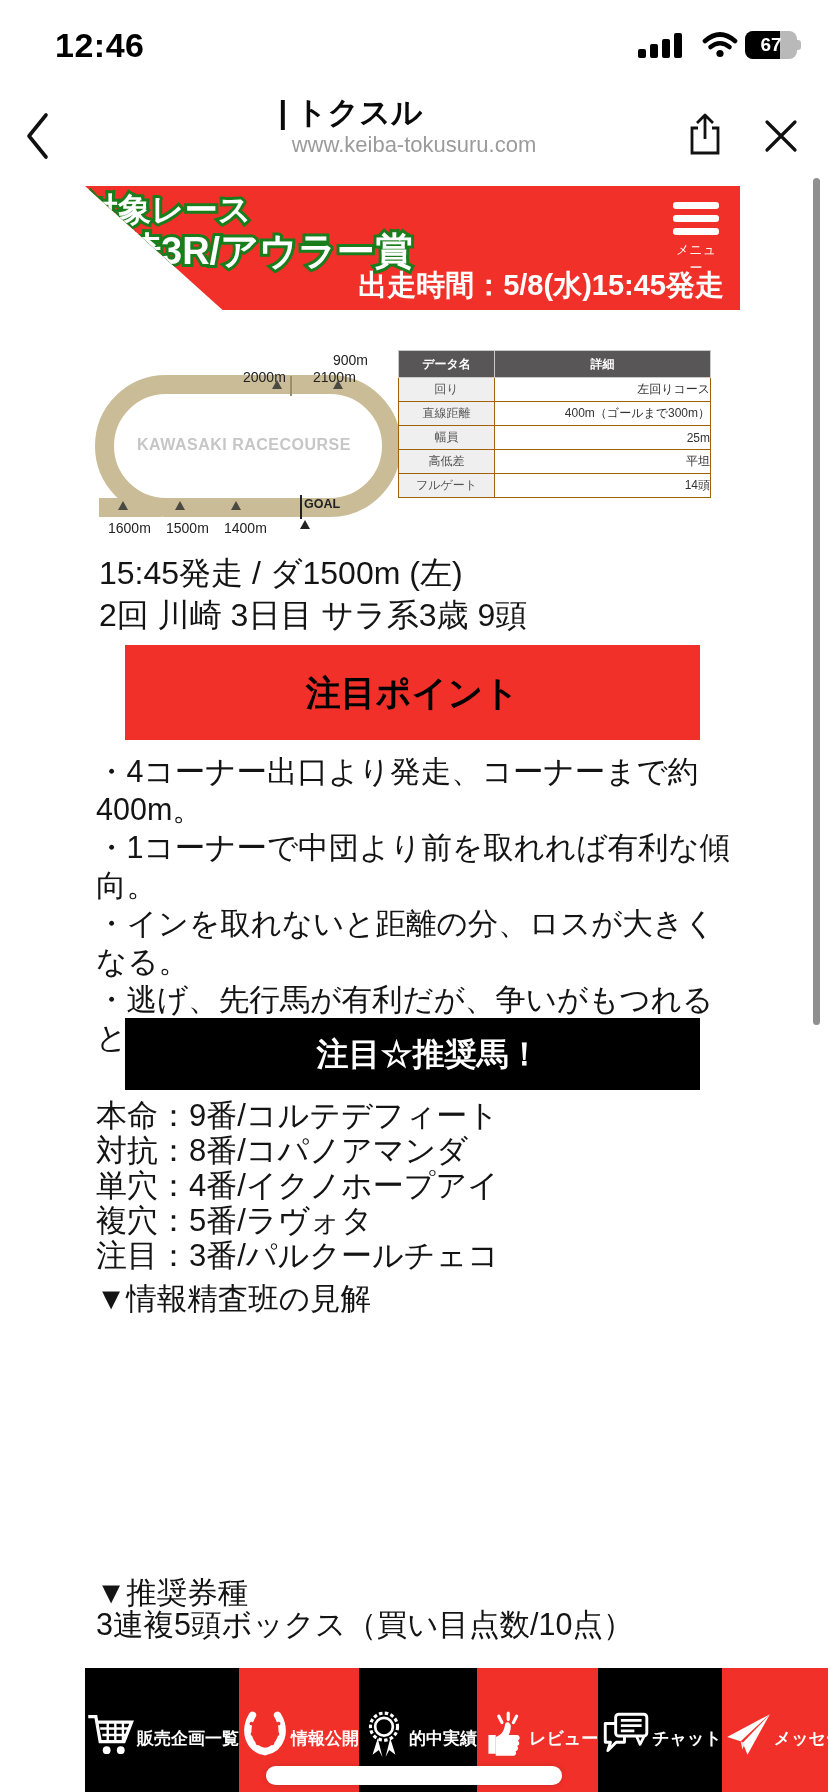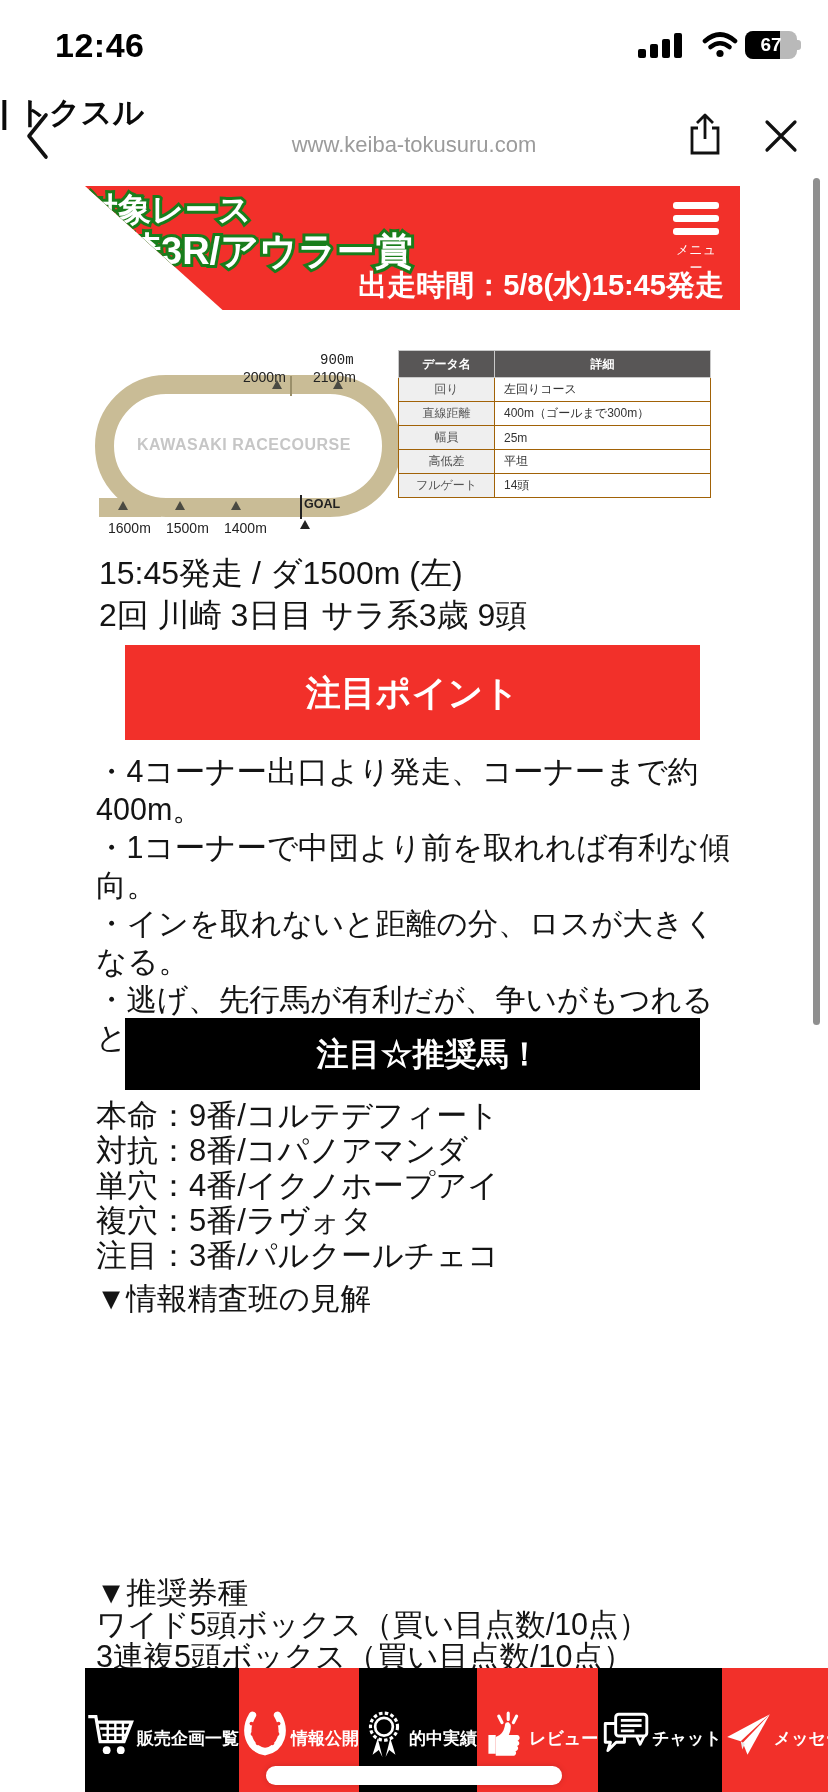--- a/index.html
+++ b/index.html
@@ -17,21 +17,21 @@
   .sig i:nth-child(4){ left:36px; height:25px; }
   .wifi { position:absolute; left:702px; top:31px; }
   .batt { position:absolute; left:745px; top:31px; width:56px; height:28px; }
   .batt .body { position:absolute; left:0; top:0; width:52px; height:28px; border-radius:8px; background:#b9b9b9; overflow:hidden; }
   .batt .fill { position:absolute; left:0; top:0; width:67%; height:100%; background:#000; }
   .batt .pct { position:absolute; left:0; top:0; width:52px; height:28px; text-align:center; line-height:28px; font-size:19px; font-weight:bold; color:#fff; }
   .batt .nub { position:absolute; right:0; top:9px; width:4px; height:10px; background:#b9b9b9; border-radius:0 3px 3px 0; }
 
   
   .nav-back { position:absolute; left:22px; top:110px; width:30px; height:52px; cursor:pointer; }
-  .page-title { position:absolute; left:0; top:92px; width:701px; font-size:31px; font-weight:bold; color:#0a0a0a; }
+  .page-title { position:absolute; left:0; top:92px; width:701px; text-align:center; font-size:31px; font-weight:bold; color:#0a0a0a; }
   .page-url { position:absolute; left:0; top:132px; width:828px; text-align:center; font-size:22px; color:#9b9b9b; }
   .nav-share { position:absolute; left:685px; top:112px; width:40px; height:44px; cursor:pointer; }
   .nav-close { position:absolute; left:763px; top:118px; width:36px; height:36px; cursor:pointer; }
 
   
   .scrollbar { position:absolute; left:813px; top:178px; width:7px; height:847px; background:#8f8f8f; border-radius:4px; }
 
   
   .banner { position:absolute; left:85px; top:186px; width:655px; height:124px; background:#f2302a;
             clip-path:polygon(0 0,100% 0,100% 100%,21% 100%); }
@@ -52,26 +52,26 @@
   .tlabel { position:absolute; font-size:14px; color:#222; }
   .goal-line { position:absolute; left:300px; top:495px; width:2px; height:24px; background:#222; }
   .tick { position:absolute; width:2px; height:20px; background:#9a8f6a; }
   .marker { position:absolute; width:0; height:0; border-left:5px solid transparent; border-right:5px solid transparent; border-bottom:9px solid #4a4a42; }
 
   
   .course-table { position:absolute; left:398px; top:350px; width:313px; border-collapse:collapse; font-size:12px;padding-left:20px; }
   .course-table th { background:#585656; color:#fff; font-weight:bold; border:1px solid #c9c9c9; height:27px; font-size:12px; }
   .course-table td { border:1px solid #a16207; height:24px; }
   .course-table td.k { background:#efefef; color:#555; text-align:center; width:96px; }
-  .course-table td.v { background:#fff; color:#333; padding-left:9px; }
+  .course-table td.v { background:#fff; color:#333; padding-left:9px;text-align:right; }
 
   
   .race-info { position:absolute; left:99px; top:552px; font-size:32px; line-height:42px; color:#141414; }
   .points-box { position:absolute; left:125px; top:645px; width:575px; height:95px; background:#f2302a;
-                color:#ffffff; font-size:35px; font-weight:bold; text-align:center; line-height:95px; }
+                color:#000000; font-size:35px; font-weight:bold; text-align:center; line-height:95px; }
   .points-list { position:absolute; left:96px; top:752px; width:640px; font-size:30.5px; line-height:38px; color:#141414; }
   .picks-box { position:absolute; left:125px; top:1018px; width:575px; height:72px; background:#000;
                color:#fff; font-size:32px; font-weight:bold; text-align:center; line-height:72px;padding-left:32px; }
   .picks-list { position:absolute; left:96px; top:1098px; width:640px; font-size:31px; line-height:35px; color:#141414; }
   .analysis { position:absolute; left:96px; top:1281px; width:638px; font-size:30.5px; line-height:32px; color:#141414; }
   .analysis .hd { line-height:35px; }
   .bets { position:absolute; left:96px; top:1576px; width:640px; font-size:30.5px; line-height:32px; color:#141414; }
 
   
   .bottom-nav { position:absolute; left:85px; top:1668px; width:657px; height:124px; display:flex; }
@@ -142,21 +142,21 @@
       <div class="bar"></div>
       <div class="menu-label">メニュー</div>
     </div>
     <div class="banner-start">出走時間：5/8(水)15:45発走</div>
   </div>
 
   <div class="course-map">
     <div class="track-oval"></div>
     <div class="track-chute"></div>
     <div class="track-name">KAWASAKI RACECOURSE</div>
-    <div class="tlabel" style="left:320px; top:352px;font-family:Liberation Mono, monospace;">900m</div>
+    <div class="tlabel" style="left:333px; top:352px;">900m</div>
     <div class="tlabel" style="left:243px; top:369px;">2000m</div>
     <div class="tlabel" style="left:313px; top:369px;">2100m</div>
     <div class="marker" style="left:272px; top:380px;"></div>
     <div class="marker" style="left:333px; top:380px;"></div>
     <div class="tick" style="left:290px; top:376px;"></div>
     <div class="marker" style="left:118px; top:501px;"></div>
     <div class="marker" style="left:175px; top:501px;"></div>
     <div class="marker" style="left:231px; top:501px;"></div>
     <div class="goal-line"></div>
     <div class="tlabel" style="left:304px; top:497px; font-size:12.5px; font-weight:bold;">GOAL</div>
@@ -216,21 +216,20 @@
     <div>複穴：5番/ラヴォタ</div>
     <div>注目：3番/パルクールチェコ</div>
   </div>
 
   <div class="analysis">
     <div class="hd">▼情報精査班の見解</div>
   </div>
 
   <div class="bets">
     <div>▼推奨券種</div>
-    <div>ワイド5頭ボックス（買い目点数/10点）</div>
     <div>3連複5頭ボックス（買い目点数/10点）</div>
   </div>
 
   <div class="bottom-nav">
 
     <div class="nav-cell bg-black">
       <div class="nav-icn">
         <svg width="52" height="48" viewBox="0 0 48 44">
           <path d="M3 5 h7 l4 23 h22 l7 -18 H12" fill="none" stroke="#fff" stroke-width="3"></path>
           <path d="M14 16 h27 M16 22 h22 M21 11 v16 M28 11 v16 M35 11 v16" stroke="#fff" stroke-width="2.2"></path>

